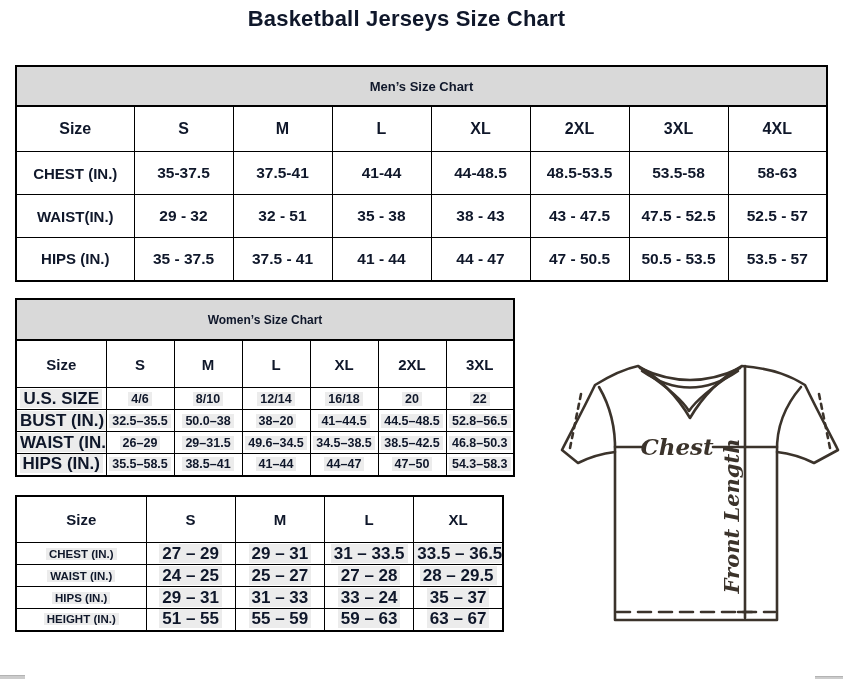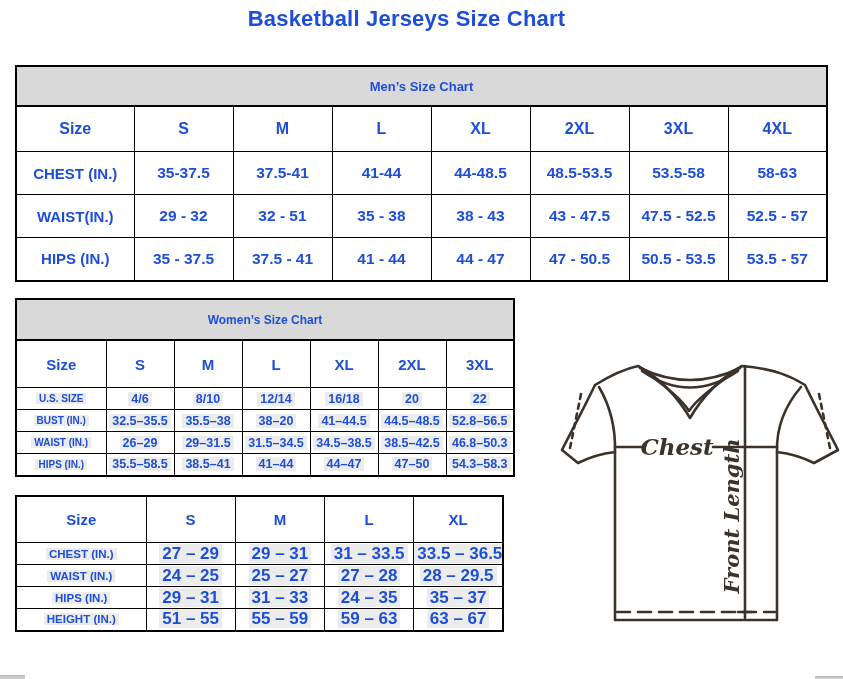--- a/index.html
+++ b/index.html
@@ -1,18 +1,18 @@
 <!DOCTYPE html>
 <html><head>
 <meta charset="utf-8">
 <style>
   html,body{margin:0;padding:0;background:#fff;}
   .canvas{
     position:relative;width:843px;height:679px;background:#fff;overflow:hidden;
-    font-family:"Liberation Sans",sans-serif;color:#1d4ed8;
+    font-family:"Liberation Sans",sans-serif;color:#0f172a;
   }
   .page-title{
     position:absolute;top:6px;left:0;width:813px;text-align:center;
     font-size:22px;font-weight:bold;letter-spacing:0.2px;
   }
   table.sizetable{
     position:absolute;border-collapse:collapse;table-layout:fixed;
     border:2px solid #000;background:#fff;
   }
   .sizetable th,.sizetable td{
@@ -29,21 +29,21 @@
   #men tr.hdr th{height:44px;font-size:16px;}
   #men tbody tr{height:43px;}
   #men tbody th{font-size:15px;}
   #men tbody td{font-size:15.5px;}
 
   
   #women{left:15px;top:298px;width:500px;}
   #women .band{height:39px;font-size:12px;}
   #women tr.hdr th{height:46px;font-size:15px;}
   #women tbody tr{height:22px;}
-  #women tbody th{font-size:10px;}
+  #women tbody th{font-size:17px;}
   #women tbody td{font-size:12.5px;margin-top:17px;}
 
   
   #youth{left:15px;top:495px;width:489px;}
   #youth .band{height:39px;font-size:16px;}
   #youth tr.hdr th{height:45px;font-size:15px;}
   #youth tbody tr{height:22px;}
   #youth tbody th{font-size:11.5px;}
   #youth tbody td{font-size:17px;}
 
@@ -142,31 +142,31 @@
           <td><span class="hl">4/6</span></td>
           <td><span class="hl">8/10</span></td>
           <td><span class="hl">12/14</span></td>
           <td><span class="hl">16/18</span></td>
           <td><span class="hl">20</span></td>
           <td><span class="hl">22</span></td>
         </tr>
         <tr>
           <th><span class="hl">BUST (IN.)</span></th>
           <td><span class="hl">32.5–35.5</span></td>
-          <td><span class="hl">35.5–38</span></td>
+          <td><span class="hl">50.0–38</span></td>
           <td><span class="hl">38–20</span></td>
           <td><span class="hl">41–44.5</span></td>
           <td><span class="hl">44.5–48.5</span></td>
           <td><span class="hl">52.8–56.5</span></td>
         </tr>
         <tr>
           <th><span class="hl">WAIST (IN.)</span></th>
           <td><span class="hl">26–29</span></td>
           <td><span class="hl">29–31.5</span></td>
-          <td><span class="hl">31.5–34.5</span></td>
+          <td><span class="hl">49.6–34.5</span></td>
           <td><span class="hl">34.5–38.5</span></td>
           <td><span class="hl">38.5–42.5</span></td>
           <td><span class="hl">46.8–50.3</span></td>
         </tr>
         <tr>
           <th><span class="hl">HIPS (IN.)</span></th>
           <td><span class="hl">35.5–58.5</span></td>
           <td><span class="hl">38.5–41</span></td>
           <td><span class="hl">41–44</span></td>
           <td><span class="hl">44–47</span></td>
@@ -202,21 +202,21 @@
           <th><span class="hl">WAIST (IN.)</span></th>
           <td><span class="hl">24 – 25</span></td>
           <td><span class="hl">25 – 27</span></td>
           <td><span class="hl">27 – 28</span></td>
           <td><span class="hl">28 – 29.5</span></td>
         </tr>
         <tr>
           <th><span class="hl">HIPS (IN.)</span></th>
           <td><span class="hl">29 – 31</span></td>
           <td><span class="hl">31 – 33</span></td>
-          <td><span class="hl">24 – 35</span></td>
+          <td><span class="hl">33 – 24</span></td>
           <td><span class="hl">35 – 37</span></td>
         </tr>
         <tr>
           <th><span class="hl">HEIGHT (IN.)</span></th>
           <td><span class="hl">51 – 55</span></td>
           <td><span class="hl">55 – 59</span></td>
           <td><span class="hl">59 – 63</span></td>
           <td><span class="hl">63 – 67</span></td>
         </tr>
       </tbody>

